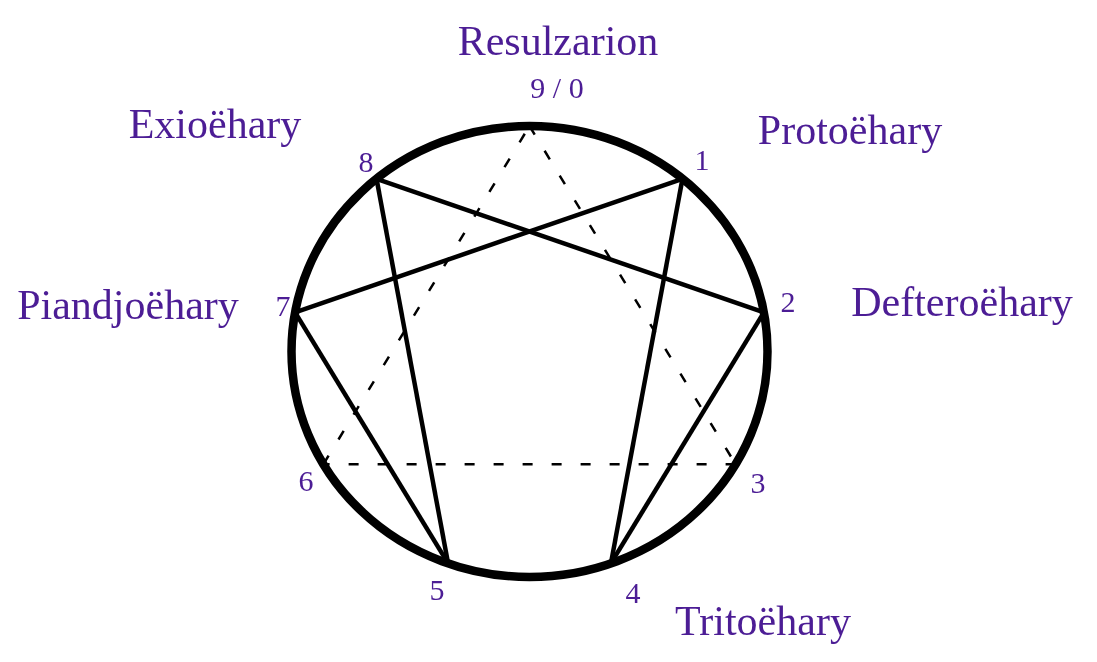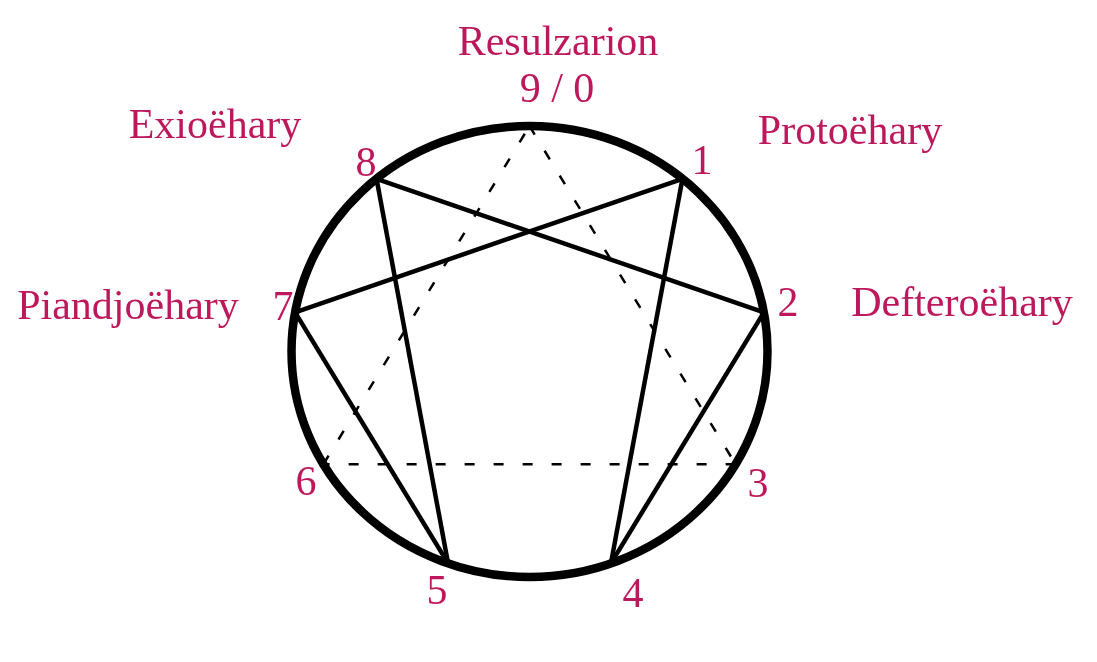--- a/index.html
+++ b/index.html
@@ -22,25 +22,25 @@
     top: 0;
     width: 1097px;
     height: 662px;
   }
   .lbl {
     position: absolute;
     transform: translate(-50%, -50%);
     white-space: nowrap;
     font-size: 42px;
     line-height: 1;
-    color: #be185d;
+    color: #4c1d95;
     user-select: none;
   }
   .num {
-    font-size: 42px;
+    font-size: 30px;
   }
 </style>
 </head>
 <body>
 
 <div class="stage">
 
   <svg id="enneagram-svg" viewBox="0 0 1097 662">
       <line x1="529.5" y1="126" x2="735.6140461006964" y2="464.24999999999994" stroke="#000000" stroke-width="2.5" stroke-dasharray="10 19"></line>
       <line x1="735.6140461006964" y1="464.24999999999994" x2="323.3859538993037" y2="464.2500000000001" stroke="#000000" stroke-width="2.5" stroke-dasharray="10 19"></line>
@@ -50,20 +50,21 @@
       <line x1="763.8842452169055" y1="312.3423359361072" x2="376.5165488946036" y2="178.75697807667052" stroke="#000000" stroke-width="4.5"></line>
       <line x1="376.5165488946036" y1="178.75697807667052" x2="448.09920588849087" y2="563.4006859872223" stroke="#000000" stroke-width="4.5"></line>
       <line x1="448.09920588849087" y1="563.4006859872223" x2="295.1157547830945" y2="312.3423359361073" stroke="#000000" stroke-width="4.5"></line>
       <line x1="295.1157547830945" y1="312.3423359361073" x2="682.4834511053964" y2="178.75697807667046" stroke="#000000" stroke-width="4.5"></line>
       <ellipse cx="529.5" cy="351.5" rx="238" ry="225.5" fill="none" stroke="#000000" stroke-width="8.5"></ellipse>
     </svg>
 
   <div class="lbl" style="left:558px; top:41px">Resulzarion</div>
   <div class="lbl" style="left:850px; top:130px">Protoëhary</div>
   <div class="lbl" style="left:962px; top:302px">Defteroëhary</div>
+  <div class="lbl" style="left:763px; top:621px">Tritoëhary</div>
   <div class="lbl" style="left:128px; top:305px">Piandjoëhary</div>
   <div class="lbl" style="left:215px; top:124px">Exioëhary</div>
 
   <div class="lbl num" style="left:557px; top:88px">9 / 0</div>
   <div class="lbl num" style="left:702px; top:160px">1</div>
   <div class="lbl num" style="left:788px; top:302px">2</div>
   <div class="lbl num" style="left:758px; top:483px">3</div>
   <div class="lbl num" style="left:633px; top:593px">4</div>
   <div class="lbl num" style="left:437px; top:590px">5</div>
   <div class="lbl num" style="left:306px; top:481px">6</div>

